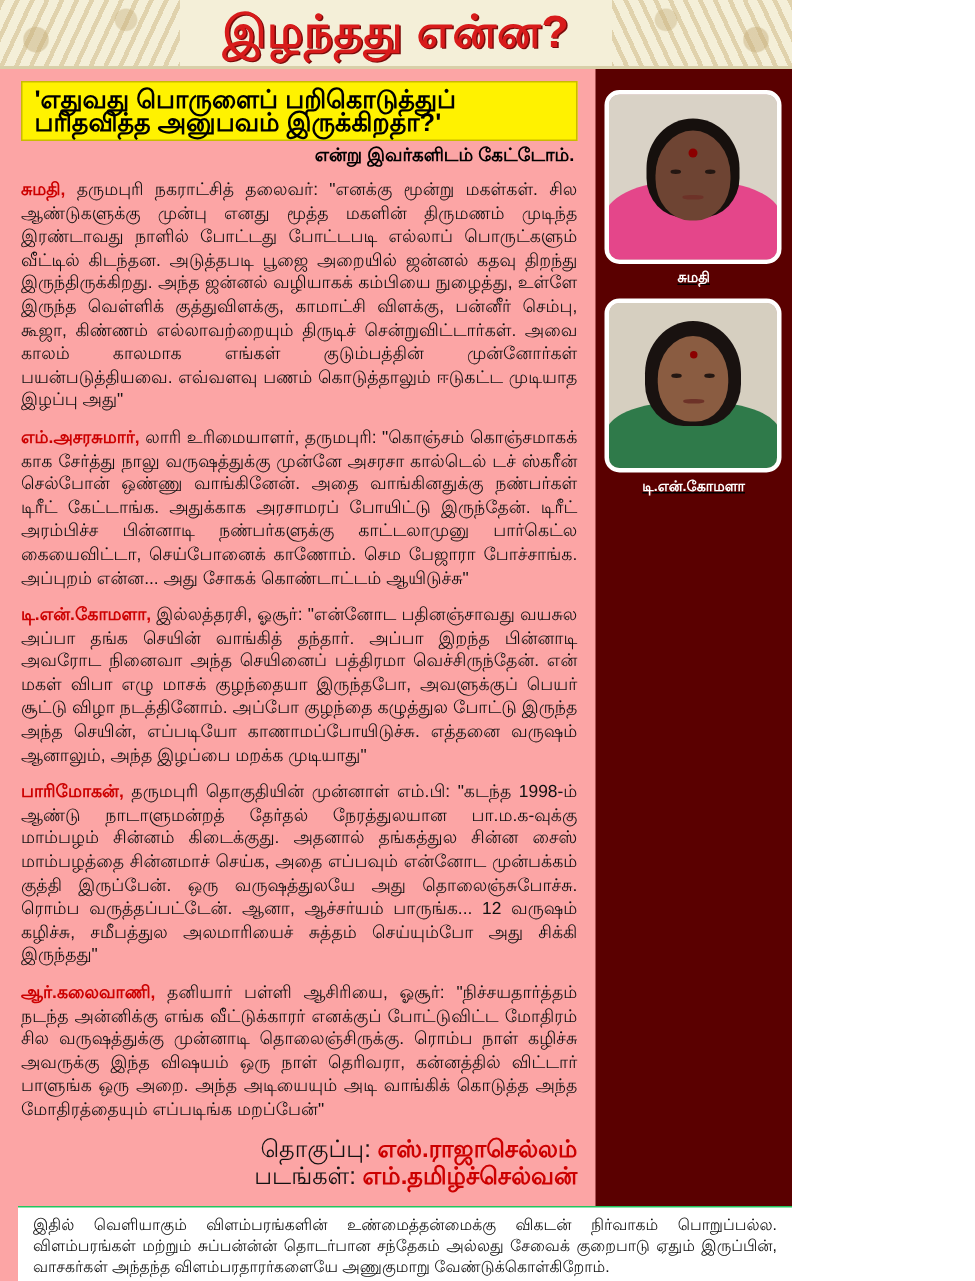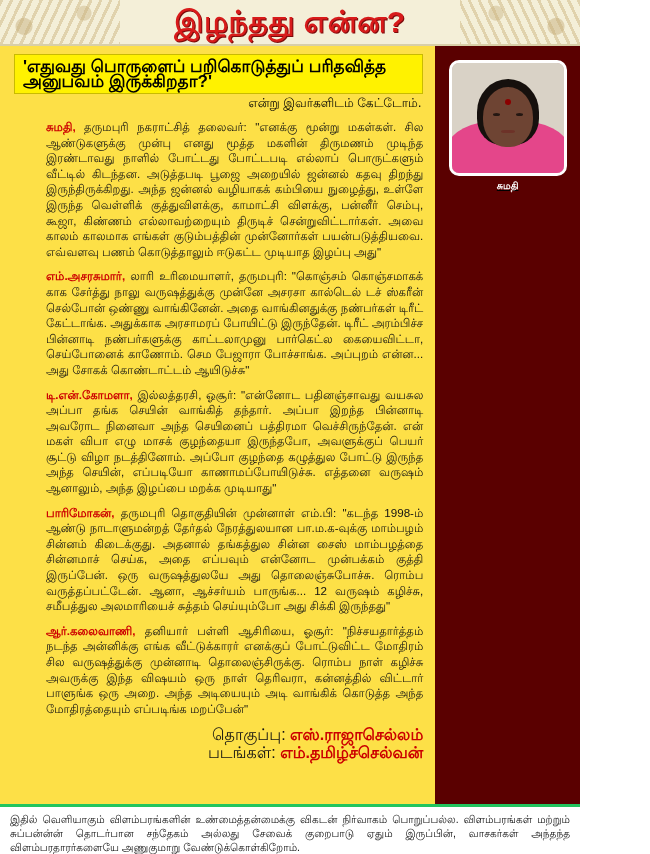--- a/index.html
+++ b/index.html
@@ -8,23 +8,23 @@
   }
   body {
     width: 650px;
     height: 854px;
     background: #ffffff;
     font-family: "Liberation Sans", sans-serif;
     overflow: hidden;
   }
   .page {
     position: relative;
-    width: 580px;
+    width: 528px;
     height: 854px;
-    background: #fde047;
+    background: #fca5a5;
     box-sizing: border-box;
   }
   
   .header {
     position: relative;
     height: 44px;
     background: #f4efd8;
     border-bottom: 2px solid #d8cfa8;
     overflow: hidden;
   }
@@ -82,33 +82,32 @@
     color: #000;
     font-size: 17px;
     font-weight: bold;
     padding: 4px 6px 4px 8px;
     line-height: 15px;
     margin-bottom: 2px;
   }
   .kicker-sub {
     text-align: right;
     font-size: 12.2px;
-    font-weight: normal;
+    font-weight: bold;
     color: #000;
     margin: 2px 2px 7px 0;
   }
 
   
   .story {
     font-size: 11.6px;
     line-height: 15.6px;
     color: #111;
     text-align: justify;
     margin-bottom: 9px;
-    margin-left: 32px;
   }
   .story .name {
     color: #cc0000;
     font-weight: bold;
   }
   .story .role {
     color: #111;
     font-weight: normal;
   }
 
@@ -196,24 +195,24 @@
     color: #ffffff;
     font-size: 9.5px;
     font-weight: bold;
     text-align: center;
     line-height: 12px;
   }
 
   
   .footer {
     position: absolute;
-    left: 0; right: 0; bottom: 0;
+    left: 12px; right: 0; bottom: 0;
     height: 50px;
     background: #ffffff;
-    border-top: 3px solid #22c55e;
+    border-top: 1px solid #22c55e;
     padding: 5px 10px;
     box-sizing: border-box;
     font-size: 10.5px;
     line-height: 14px;
     color: #111;
     text-align: justify;
   }
 </style>
 </head>
 <body>
@@ -287,20 +286,34 @@
             <div class="ph-eye" style="left:10px;top:26px"></div>
             <div class="ph-eye" style="right:10px;top:26px"></div>
             <div class="ph-mouth" style="top:43px"></div>
             <div class="ph-bindi" style="top:12px"></div>
           </div>
         </div>
         <div class="caption">சுமதி</div>
       </div>
 
 
+      <div class="photo-card">
+        <div class="photo-frame">
+          <div class="ph-bg" style="background:#d6cfc0"></div>
+          <div class="ph-body" style="width:116px;height:50px;background:#2f7a4a"></div>
+          <div class="ph-hair" style="width:64px;height:70px;top:12px;background:#191210"></div>
+          <div class="ph-head" style="width:47px;height:57px;top:22px;background:#8a5c41">
+            <div class="ph-eye" style="left:9px;top:25px"></div>
+            <div class="ph-eye" style="right:9px;top:25px"></div>
+            <div class="ph-mouth" style="top:42px"></div>
+            <div class="ph-bindi" style="top:10px;width:5px;height:5px"></div>
+          </div>
+        </div>
+        <div class="caption">டி.என்.கோமளா</div>
+      </div>
 
 
 
     </div>
   </div>
 
   <div class="footer">இதில் வெளியாகும் விளம்பரங்களின் உண்மைத்தன்மைக்கு விகடன் நிர்வாகம் பொறுப்பல்ல. விளம்பரங்கள் மற்றும் சுப்பன்ன்ன் தொடர்பான சந்தேகம் அல்லது சேவைக் குறைபாடு ஏதும் இருப்பின், வாசகர்கள் அந்தந்த விளம்பரதாரர்களையே அணுகுமாறு வேண்டுக்கொள்கிறோம்.</div>
 
 </div>
 

